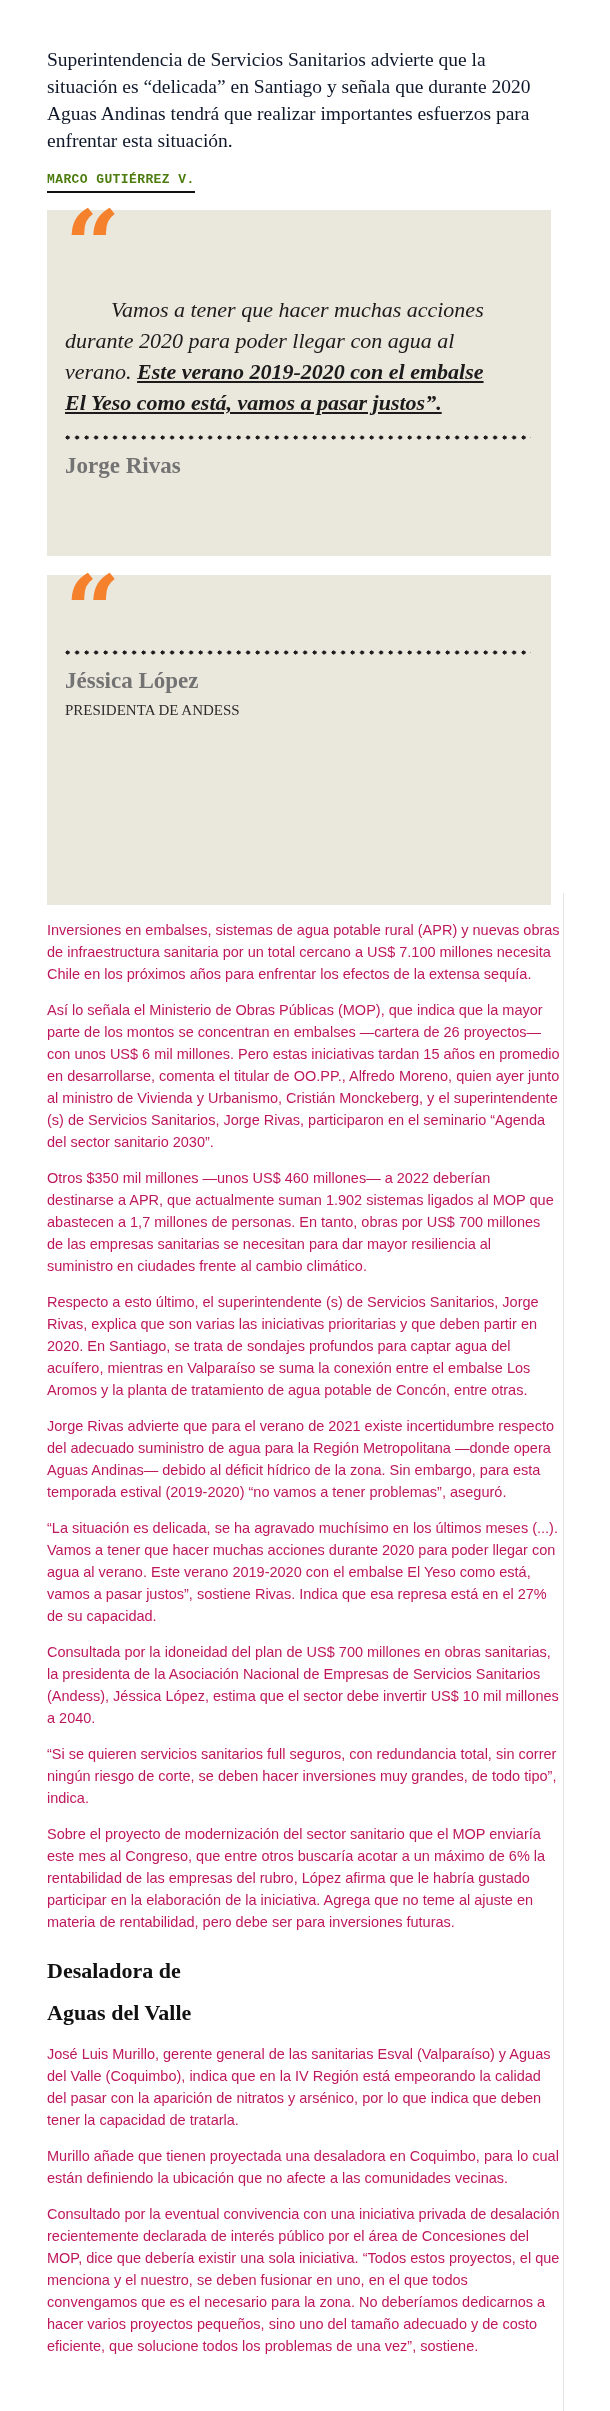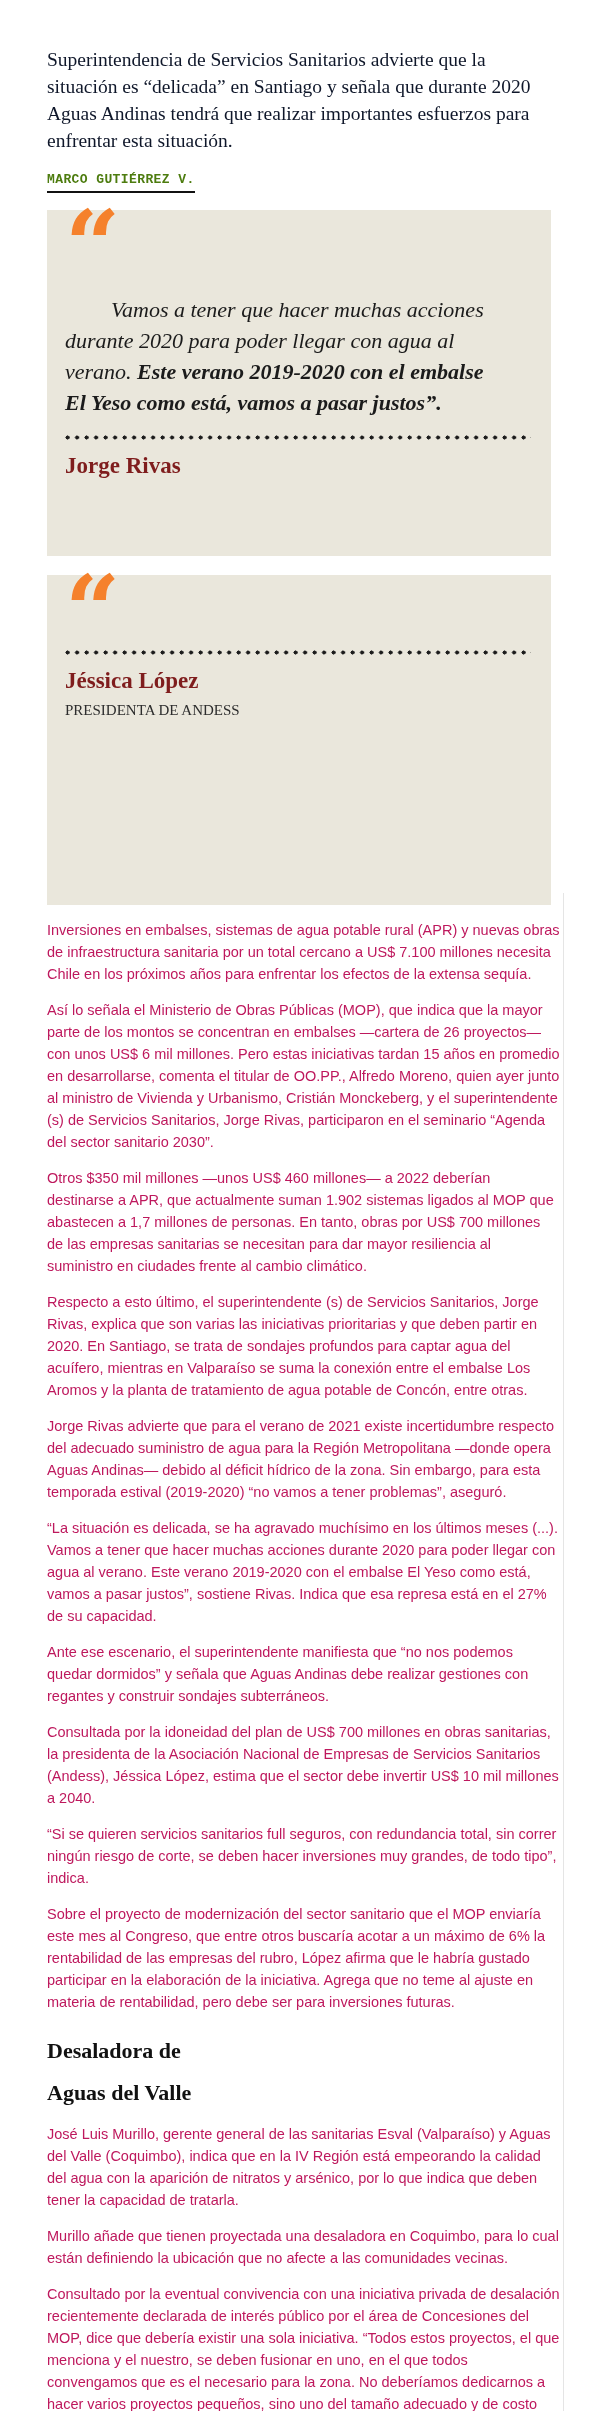--- a/index.html
+++ b/index.html
@@ -60,36 +60,36 @@
   .qtext {
     margin-top: 26px;
     font-family: "Liberation Serif", serif;
     font-style: italic;
     font-size: 22px;
     line-height: 31px;
     color: #1b1b1b;
     text-indent: 46px;
     max-width: 440px;
   }
-  .qtext .qb { font-weight: bold; }
+  .qtext .qb { font-weight: bold; text-decoration: underline; }
   .dots {
     height: 5px;
     margin-top: 17px;
     width: 466px;
     background-image: radial-gradient(circle at 2.5px 2.5px, #1c1c1c 1.9px, rgba(0,0,0,0) 2.2px);
     background-size: 9.5px 5px;
     background-repeat: repeat-x;
   }
   .qauthor {
     margin-top: 12px;
     font-family: "Liberation Serif", serif;
     font-weight: bold;
     font-size: 23px;
     line-height: 28px;
-    color: #7f1d1d;
+    color: #737373;
   }
   .qrole {
     margin-top: 6px;
     font-family: "Liberation Serif", serif;
     font-size: 15px;
     line-height: 19px;
     color: #2d2d2d;
   }
   
   .article-body {
@@ -145,31 +145,30 @@
   </div>
 
   <div class="article-body">
     <div id="body-top">
         <p>Inversiones en embalses, sistemas de agua potable rural (APR) y nuevas obras de infraestructura sanitaria por un total cercano a US$ 7.100 millones necesita Chile en los próximos años para enfrentar los efectos de la extensa sequía.</p>
         <p>Así lo señala el Ministerio de Obras Públicas (MOP), que indica que la mayor parte de los montos se concentran en embalses —cartera de 26 proyectos— con unos US$ 6 mil millones. Pero estas iniciativas tardan 15 años en promedio en desarrollarse, comenta el titular de OO.PP., Alfredo Moreno, quien ayer junto al ministro de Vivienda y Urbanismo, Cristián Monckeberg, y el superintendente (s) de Servicios Sanitarios, Jorge Rivas, participaron en el seminario “Agenda del sector sanitario 2030”.</p>
         <p>Otros $350 mil millones —unos US$ 460 millones— a 2022 deberían destinarse a APR, que actualmente suman 1.902 sistemas ligados al MOP que abastecen a 1,7 millones de personas. En tanto, obras por US$ 700 millones de las empresas sanitarias se necesitan para dar mayor resiliencia al suministro en ciudades frente al cambio climático.</p>
         <p>Respecto a esto último, el superintendente (s) de Servicios Sanitarios, Jorge Rivas, explica que son varias las iniciativas prioritarias y que deben partir en 2020. En Santiago, se trata de sondajes profundos para captar agua del acuífero, mientras en Valparaíso se suma la conexión entre el embalse Los Aromos y la planta de tratamiento de agua potable de Concón, entre otras.</p>
         <p>Jorge Rivas advierte que para el verano de 2021 existe incertidumbre respecto del adecuado suministro de agua para la Región Metropolitana —donde opera Aguas Andinas— debido al déficit hídrico de la zona. Sin embargo, para esta temporada estival (2019-2020) “no vamos a tener problemas”, aseguró.</p>
         <p>“La situación es delicada, se ha agravado muchísimo en los últimos meses (...). Vamos a tener que hacer muchas acciones durante 2020 para poder llegar con agua al verano. Este verano 2019-2020 con el embalse El Yeso como está, vamos a pasar justos”, sostiene Rivas. Indica que esa represa está en el 27% de su capacidad.</p>
-        <p>Ante ese escenario, el superintendente manifiesta que “no nos podemos quedar dormidos” y señala que Aguas Andinas debe realizar gestiones con regantes y construir sondajes subterráneos.</p>
         <p>Consultada por la idoneidad del plan de US$ 700 millones en obras sanitarias, la presidenta de la Asociación Nacional de Empresas de Servicios Sanitarios (Andess), Jéssica López, estima que el sector debe invertir US$ 10 mil millones a 2040.</p>
         <p>“Si se quieren servicios sanitarios full seguros, con redundancia total, sin correr ningún riesgo de corte, se deben hacer inversiones muy grandes, de todo tipo”, indica.</p>
         <p>Sobre el proyecto de modernización del sector sanitario que el MOP enviaría este mes al Congreso, que entre otros buscaría acotar a un máximo de 6% la rentabilidad de las empresas del rubro, López afirma que le habría gustado participar en la elaboración de la iniciativa. Agrega que no teme al ajuste en materia de rentabilidad, pero debe ser para inversiones futuras.</p>
       </div>
     <div class="subheading">
       <div class="sub-line1">Desaladora de</div>
       <div class="sub-line2">Aguas del Valle</div>
     </div>
     <div id="body-bottom">
-        <p>José Luis Murillo, gerente general de las sanitarias Esval (Valparaíso) y Aguas del Valle (Coquimbo), indica que en la IV Región está empeorando la calidad del agua con la aparición de nitratos y arsénico, por lo que indica que deben tener la capacidad de tratarla.</p>
+        <p>José Luis Murillo, gerente general de las sanitarias Esval (Valparaíso) y Aguas del Valle (Coquimbo), indica que en la IV Región está empeorando la calidad del pasar con la aparición de nitratos y arsénico, por lo que indica que deben tener la capacidad de tratarla.</p>
         <p>Murillo añade que tienen proyectada una desaladora en Coquimbo, para lo cual están definiendo la ubicación que no afecte a las comunidades vecinas.</p>
         <p>Consultado por la eventual convivencia con una iniciativa privada de desalación recientemente declarada de interés público por el área de Concesiones del MOP, dice que debería existir una sola iniciativa. “Todos estos proyectos, el que menciona y el nuestro, se deben fusionar en uno, en el que todos convengamos que es el necesario para la zona. No deberíamos dedicarnos a hacer varios proyectos pequeños, sino uno del tamaño adecuado y de costo eficiente, que solucione todos los problemas de una vez”, sostiene.</p>
       </div>
   </div>
 
 </div>
 
 <div class="v-rule"></div>
 
 </body></html>

